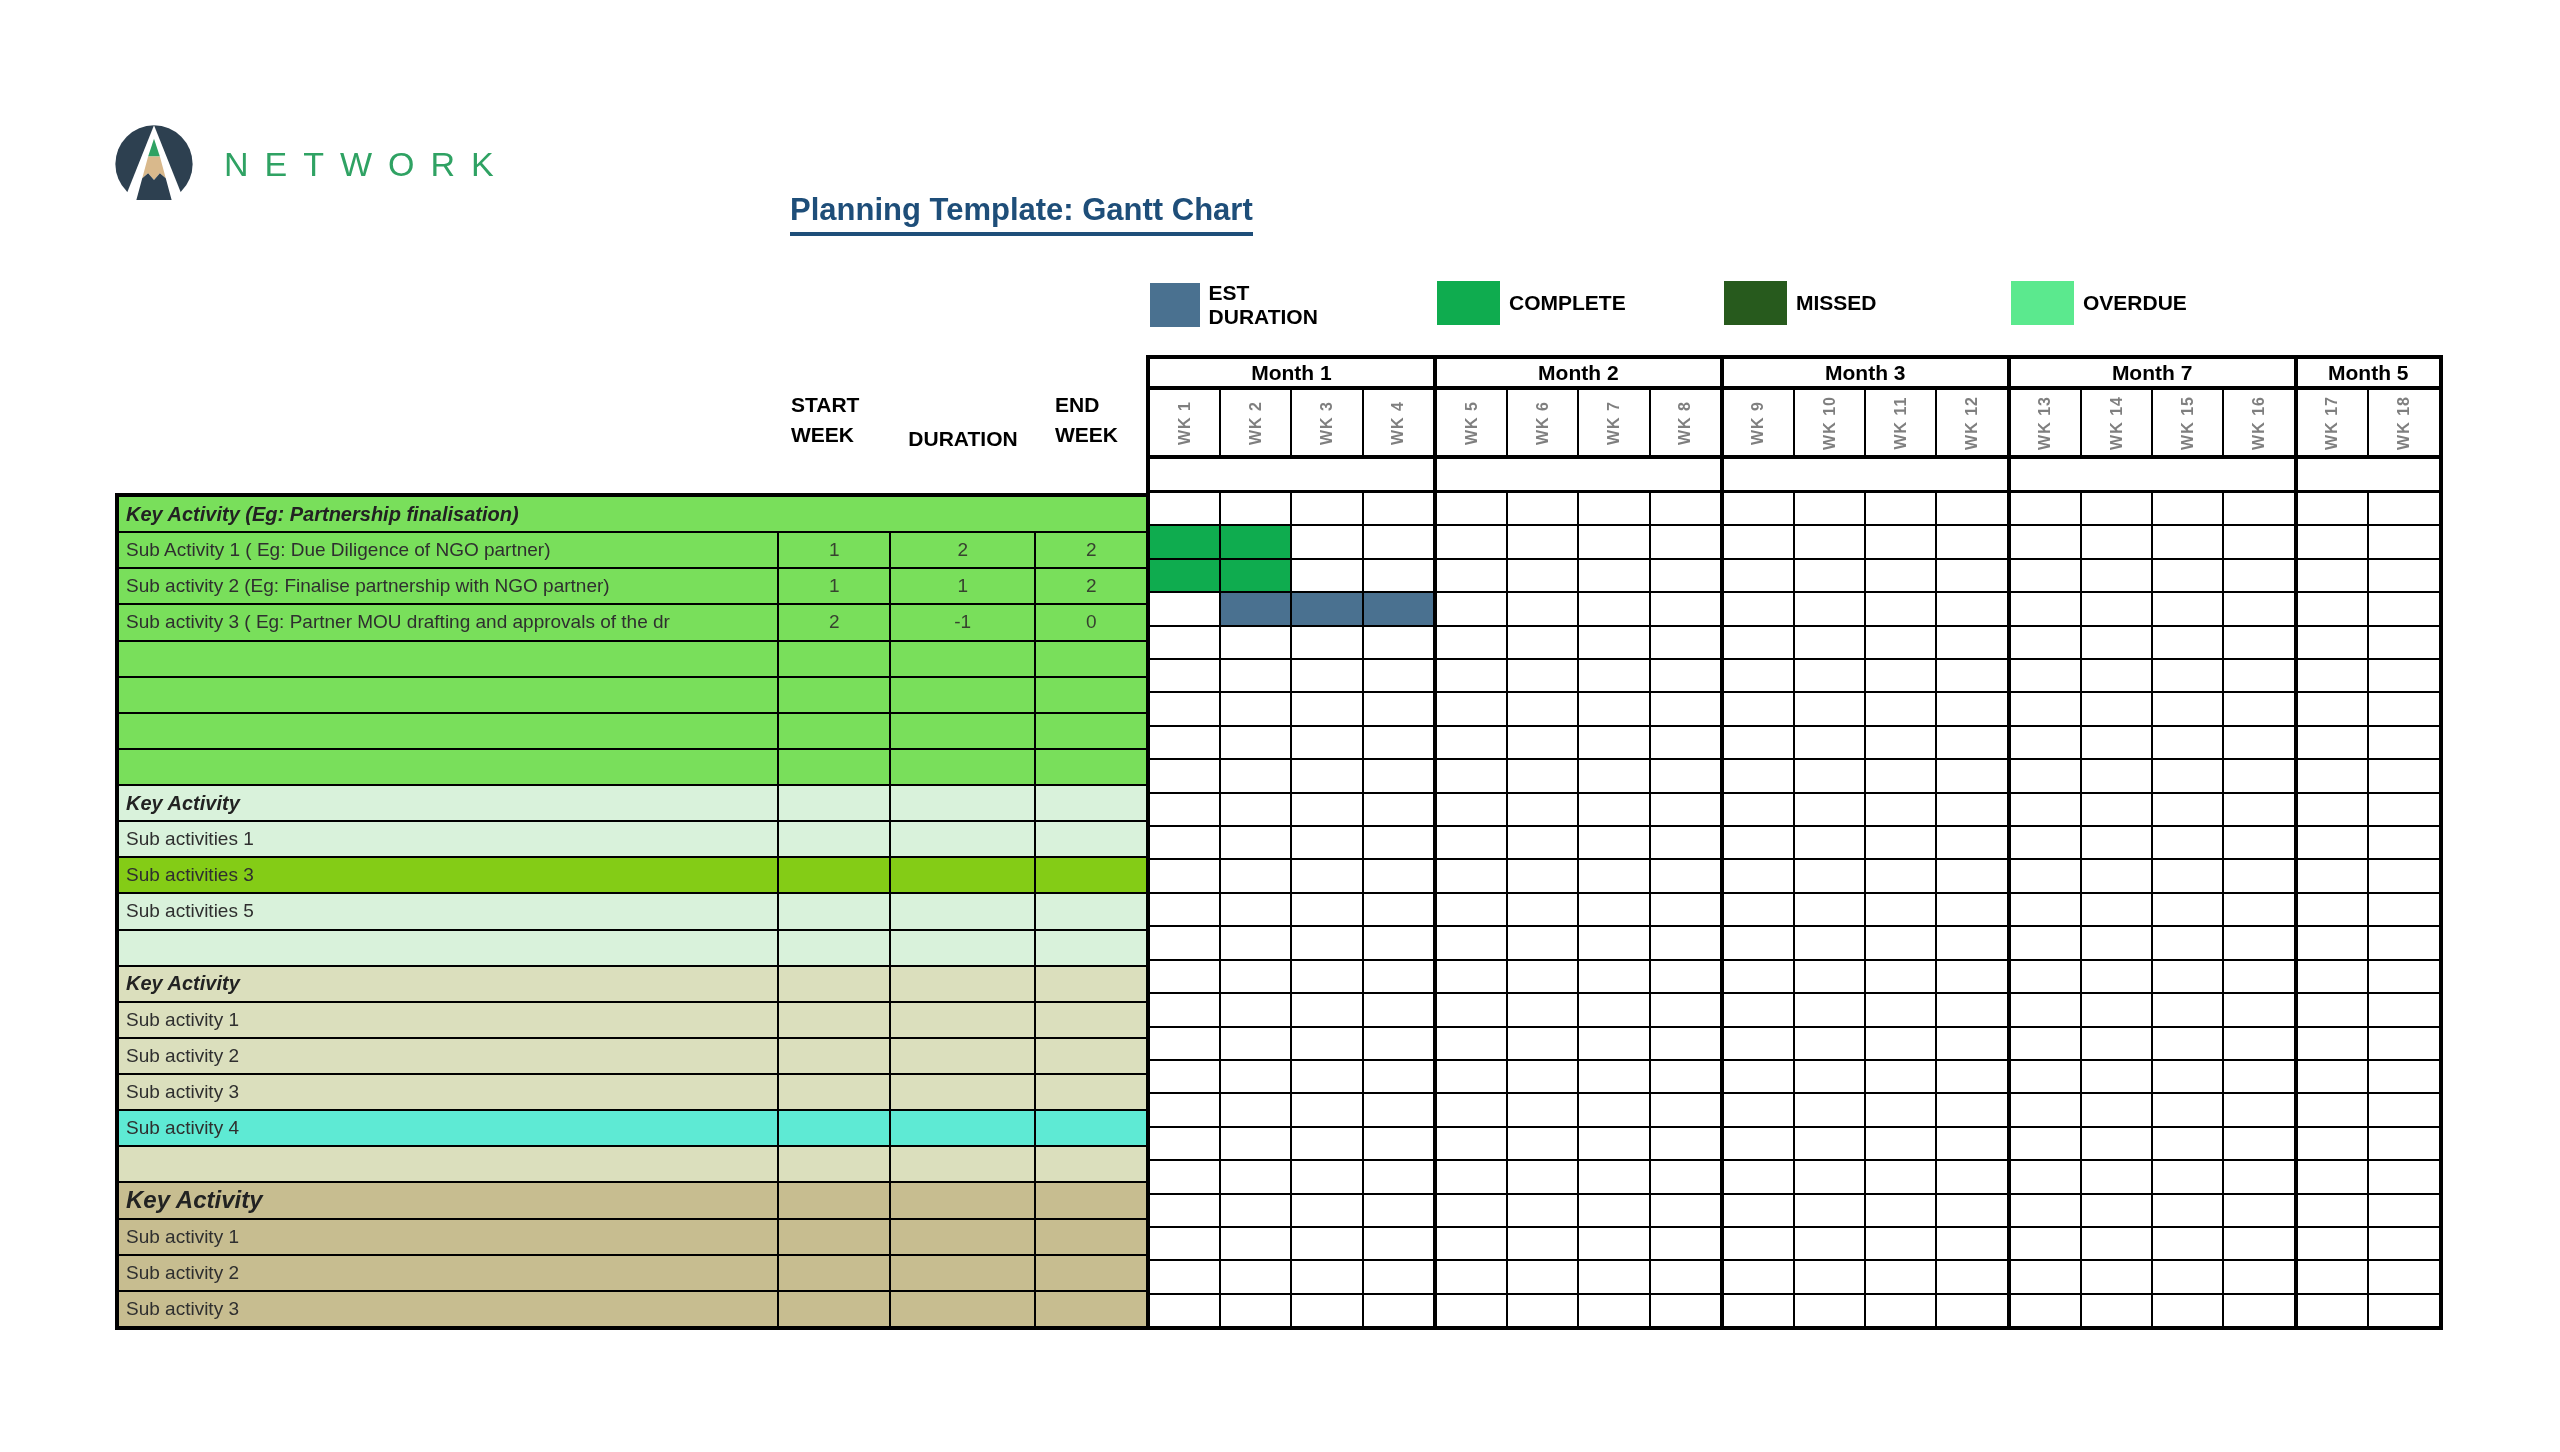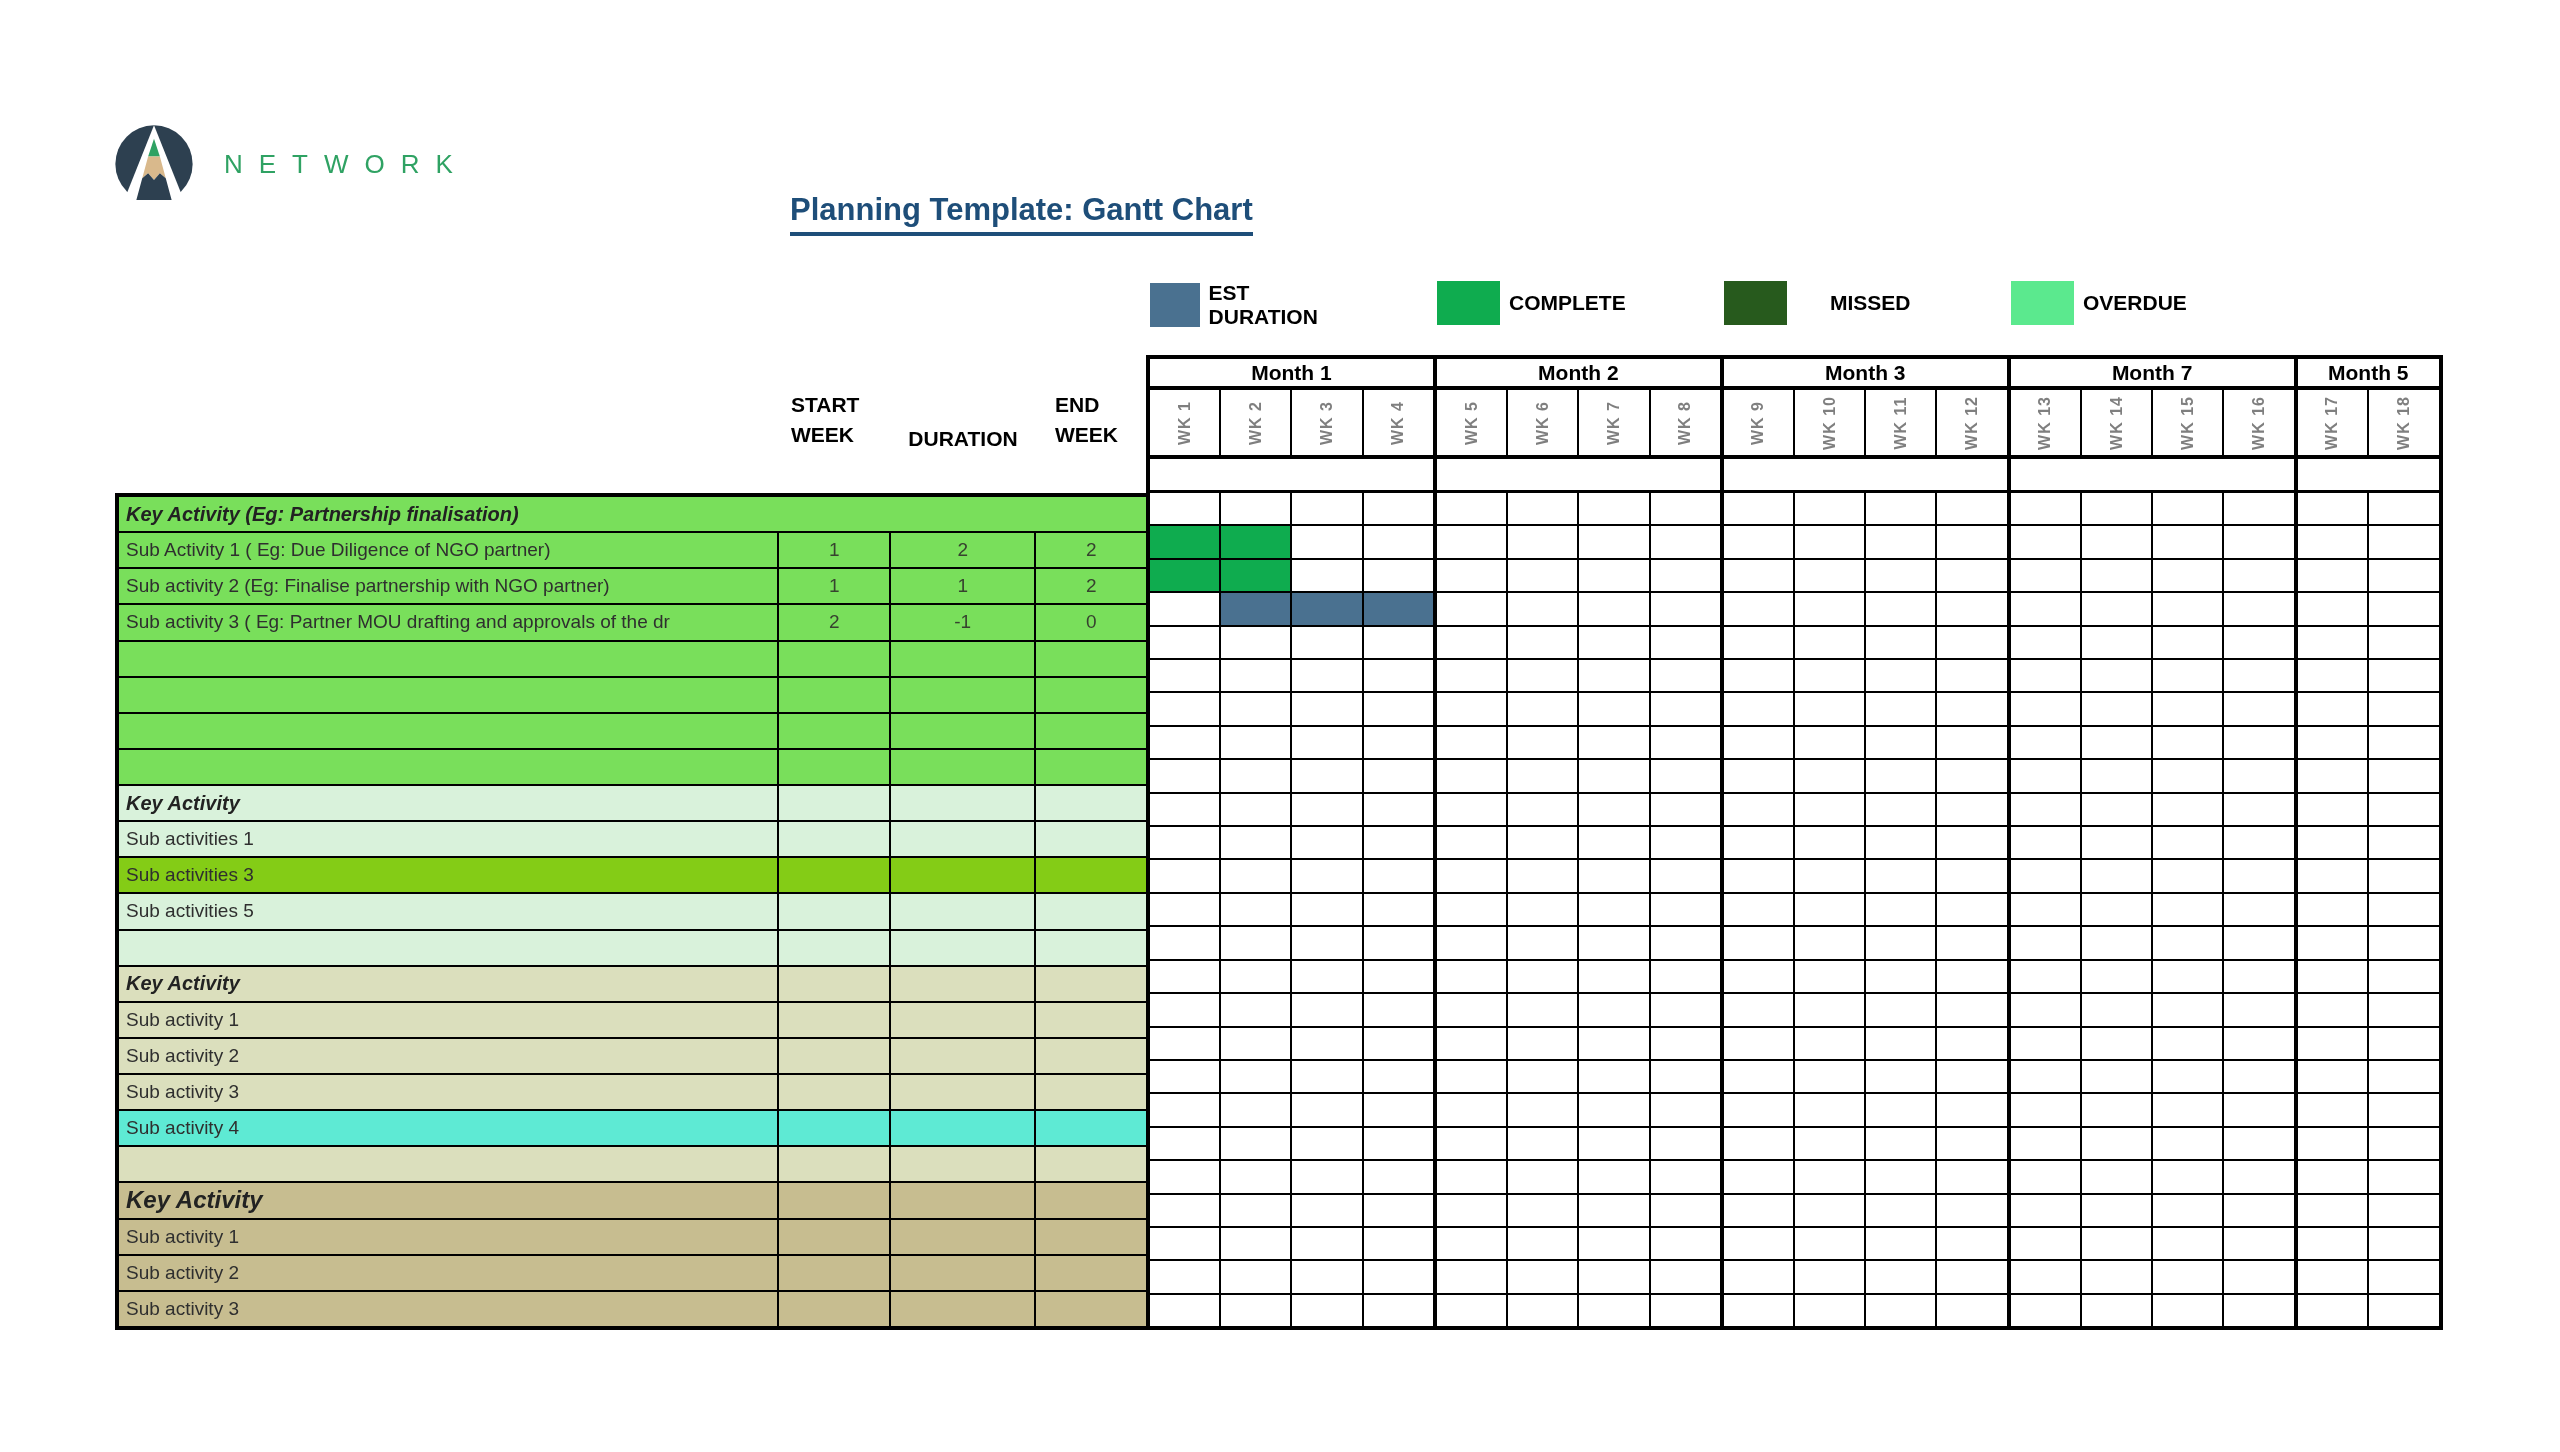--- a/index.html
+++ b/index.html
@@ -2,21 +2,21 @@
 <html><head>
 <meta charset="utf-8">
 <style>
   html,body{margin:0;padding:0;background:#fff;}
   body{width:2560px;height:1452px;position:relative;overflow:hidden;
        font-family:"Liberation Sans", sans-serif;color:#2f2f2f;}
 
   
   .logo{position:absolute;left:112px;top:122px;display:flex;align-items:center;}
   .logo svg{width:84px;height:84px;}
-  .logo-text{margin-left:28px;font-size:26px;font-weight:500;letter-spacing:16px;color:#2fa263;}
+  .logo-text{margin-left:28px;font-size:34px;font-weight:500;letter-spacing:16px;color:#2fa263;}
 
   
   .title{position:absolute;left:790px;top:192px;font-size:31px;font-weight:bold;
          color:#1e4e79;border-bottom:4px solid #1e4e79;padding-bottom:4px;margin:0;}
 
   
   .legend{position:absolute;left:1150px;top:281px;height:46px;}
   .legend-item{position:absolute;top:0;display:flex;align-items:center;}
   .legend-swatch{width:63px;height:44px;margin-right:9px;}
   .legend-label{font-size:21px;font-weight:600;color:#000;}
@@ -83,21 +83,21 @@
 
 <div class="legend" id="legend-mount">
     <div class="legend-item" style="left: 0px;">
       <div class="legend-swatch" style="background: rgb(74, 113, 144);"></div>
       <div class="legend-label">EST DURATION</div>
     </div>
     <div class="legend-item" style="left: 287px;">
       <div class="legend-swatch" style="background: rgb(15, 172, 79);"></div>
       <div class="legend-label">COMPLETE</div>
     </div>
-    <div class="legend-item" style="left: 574px; gap: 34px;">
+    <div class="legend-item" style="left: 574px;">
       <div class="legend-swatch" style="background: rgb(39, 90, 29);"></div>
       <div class="legend-label">MISSED</div>
     </div>
     <div class="legend-item" style="left: 861px;">
       <div class="legend-swatch" style="background: rgb(91, 233, 142);"></div>
       <div class="legend-label">OVERDUE</div>
     </div>
   </div>
 
 <div class="col-heads">

